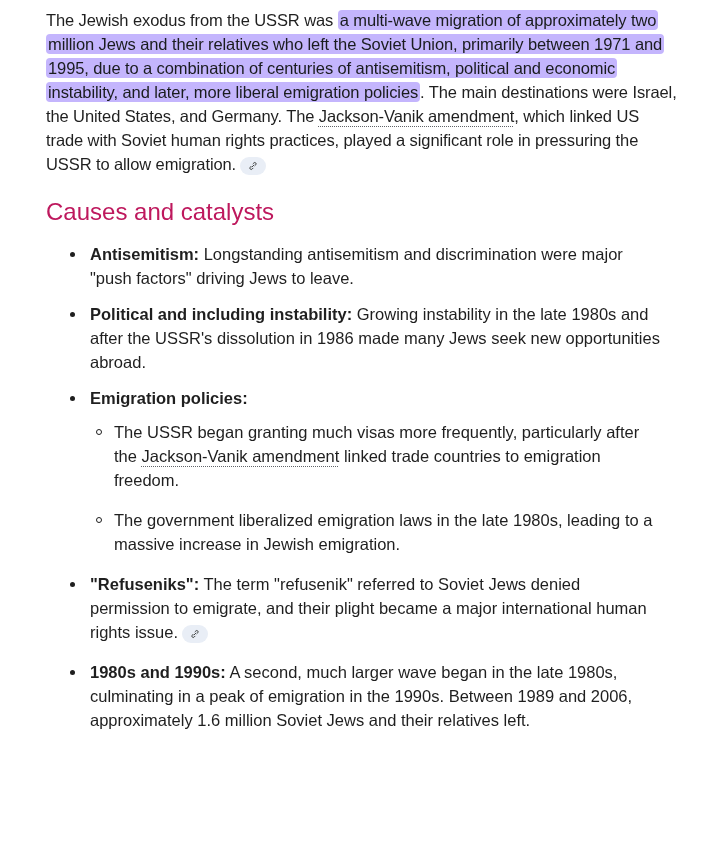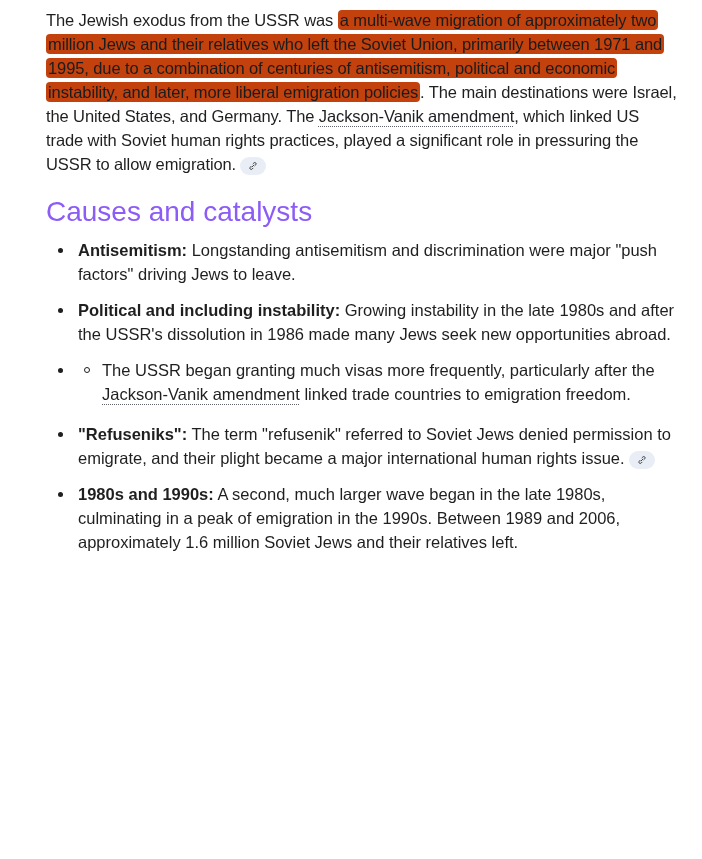--- a/index.html
+++ b/index.html
@@ -6,44 +6,44 @@
   body {
     width: 702px; height: 859px; overflow: hidden;
     font-family: "Liberation Sans", sans-serif;
     color: #1f1f1f;
     font-size: 16.5px;
     line-height: 24px;
   }
   .wrap { position: relative; padding: 8px 22px 0 46px; }
   p.intro { margin: 0; letter-spacing: -0.1px; }
   .hl {
-    background: #c2410c;
+    background: #c4b5fd;
     border-radius: 4px;
     padding: 1px 2px;
     box-decoration-break: clone;
     -webkit-box-decoration-break: clone;
     color: #1a1c1e;
   }
   .link {
     text-decoration: underline dotted #5f6368;
     text-underline-offset: 4px;
     text-decoration-thickness: 1px;
   }
   .chip {
     display: inline-flex; align-items: center; justify-content: center;
     width: 26px; height: 18px; border-radius: 10px;
     background: #e9eef6; vertical-align: middle; margin-left: 4px;
     cursor: pointer;
   }
   .chip svg { width: 10px; height: 10px; }
   h2 {
-    font-size: 28px; font-weight: 400; margin: 22px 0 12px 0;
-    line-height: 28px; color: #8b5cf6;
+    font-size: 24px; font-weight: 400; margin: 22px 0 12px 0;
+    line-height: 28px; color: #be185d;
   }
-  ul.l1 { list-style: none; margin: 4px; padding: 0; }
+  ul.l1 { list-style: none; margin: 16px; padding: 0; }
   ul.l1 > li { position: relative; padding-left: 28px; margin-bottom: 12px; }
   ul.l1 > li::before {
     content: ""; position: absolute; left: 8px; top: 10px;
     width: 5px; height: 5px; border-radius: 50%; background: #1f1f1f;
   }
   ul.l2 { list-style: none; margin: 10px 0 0 0; padding: 0; }
   ul.l2 > li { position: relative; padding-left: 24px; margin-bottom: 16px; }
   ul.l2 > li::before {
     content: ""; position: absolute; left: 6px; top: 9px;
     width: 4px; height: 4px; border-radius: 50%; border: 1.2px solid #1f1f1f;
@@ -58,23 +58,24 @@
   <p class="intro"><span>The Jewish exodus from the USSR was </span><span class="hl">a multi-wave migration of approximately two million Jews and their relatives who left the Soviet Union, primarily between 1971 and 1995, due to a combination of centuries of antisemitism, political and economic instability, and later, more liberal emigration policies</span><span>. The main destinations were Israel, the United States, and Germany. The </span><span class="link">Jackson-Vanik amendment</span><span>, which linked US trade with Soviet human rights practices, played a significant role in pressuring the USSR to allow emigration.</span><span class="chip">
         <svg viewBox="0 0 16 16">
           <path d="M6.5 9.5l3-3M5 8.5L3.6 9.9a2.1 2.1 0 003 3L8 11.5M11 7.5l1.4-1.4a2.1 2.1 0 00-3-3L8 4.5" stroke="#444746" stroke-width="1.6" fill="none" stroke-linecap="round"></path>
         </svg>
       </span></p>
 
   <h2>Causes and catalysts</h2>
   <ul class="l1">
     <li><b>Antisemitism:</b><span> Longstanding antisemitism and discrimination were major "push factors" driving Jews to leave.</span></li>
     <li><b>Political and including instability:</b><span> Growing instability in the late 1980s and after the USSR's dissolution in 1986 made many Jews seek new opportunities abroad.</span></li>
-    <li>
+    <li><b>Emigration policies:</b>
       <ul class="l2">
         <li><span>The USSR began granting much visas more frequently, particularly after the </span><span class="link">Jackson-Vanik amendment</span><span> linked trade countries to emigration freedom.</span></li>
+        <li><span>The government liberalized emigration laws in the late 1980s, leading to a massive increase in Jewish emigration.</span></li>
       </ul>
     </li>
     <li><b>"Refuseniks":</b><span> The term "refusenik" referred to Soviet Jews denied permission to emigrate, and their plight became a major international human rights issue.</span><span class="chip">
           <svg viewBox="0 0 16 16">
             <path d="M6.5 9.5l3-3M5 8.5L3.6 9.9a2.1 2.1 0 003 3L8 11.5M11 7.5l1.4-1.4a2.1 2.1 0 00-3-3L8 4.5" stroke="#444746" stroke-width="1.6" fill="none" stroke-linecap="round"></path>
           </svg>
         </span></li>
   </ul>
 
   <ul class="l1">

